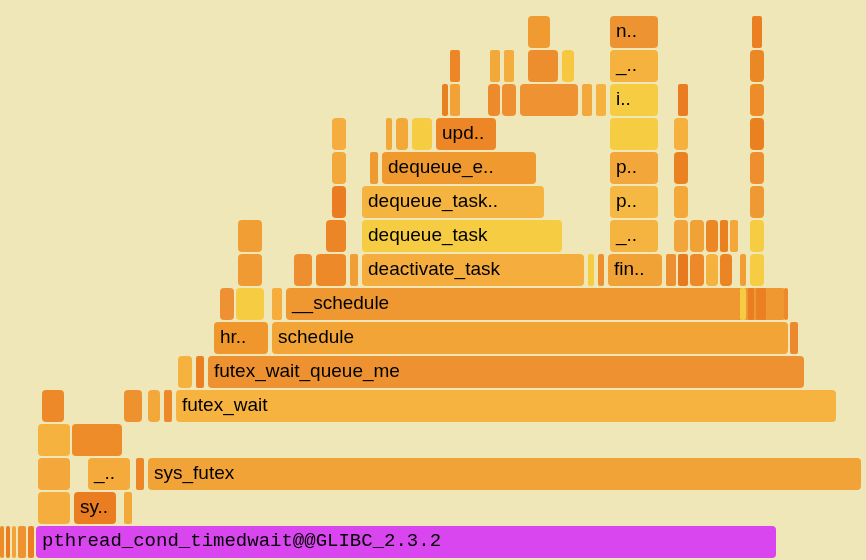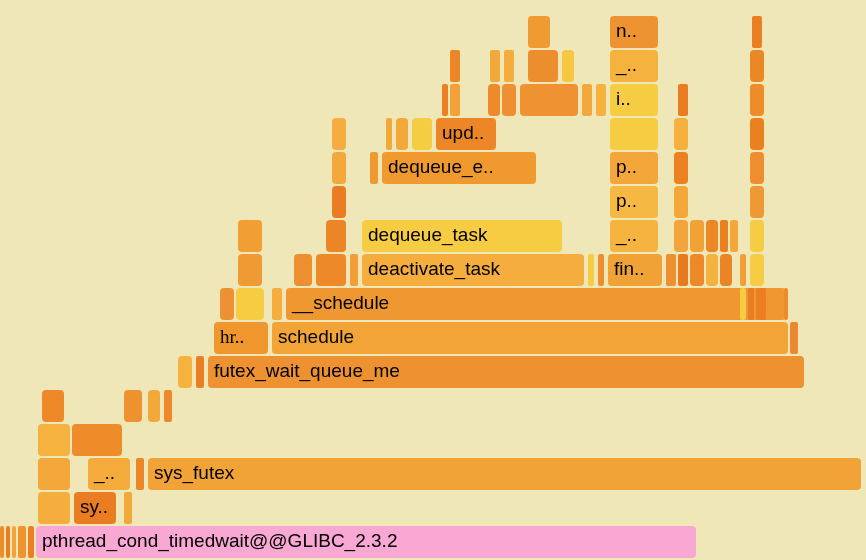--- a/index.html
+++ b/index.html
@@ -30,38 +30,39 @@
 </style>
 </head>
 <body>
 
 <div class="flame">
     <div class="frame" style="left: 0px; width: 4px; top: 526px; background: rgb(238, 140, 40); padding: 0px; border-radius: 2px;"><span></span></div>
     <div class="frame" style="left: 6px; width: 4px; top: 526px; background: rgb(233, 125, 31); padding: 0px; border-radius: 2px;"><span></span></div>
     <div class="frame" style="left: 12px; width: 4px; top: 526px; background: rgb(242, 164, 55); padding: 0px; border-radius: 2px;"><span></span></div>
     <div class="frame" style="left: 18px; width: 8px; top: 526px; background: rgb(239, 147, 48); padding: 0px; border-radius: 2px;"><span></span></div>
     <div class="frame" style="left: 28px; width: 6px; top: 526px; background: rgb(234, 128, 34); padding: 0px; border-radius: 2px;"><span></span></div>
-    <div class="frame" style="left: 36px; width: 660px; top: 526px; background: #f9a8d4;"><span>pthread_cond_timedwait@@GLIBC_2.3.2</span></div>
+    <div class="frame" style="left: 36px; width: 740px; top: 526px; background: #d946ef; font-family: Liberation Mono, monospace;"><span>pthread_cond_timedwait@@GLIBC_2.3.2</span></div>
     <div class="frame" style="left: 38px; width: 32px; top: 492px; background: rgb(245, 173, 62);"><span></span></div>
     <div class="frame" style="left: 74px; width: 42px; top: 492px; background: rgb(234, 125, 33);"><span>sy..</span></div>
     <div class="frame" style="left: 124px; width: 8px; top: 492px; background: rgb(243, 168, 58); padding: 0px; border-radius: 2px;"><span></span></div>
     <div class="frame" style="left: 38px; width: 32px; top: 458px; background: rgb(244, 167, 58);"><span></span></div>
     <div class="frame" style="left: 88px; width: 42px; top: 458px; background: rgb(244, 171, 60);"><span>_..</span></div>
     <div class="frame" style="left: 136px; width: 8px; top: 458px; background: rgb(236, 134, 38); padding: 0px; border-radius: 2px;"><span></span></div>
     <div class="frame" style="left: 148px; width: 713px; top: 458px; background: rgb(242, 163, 55);"><span>sys_futex</span></div>
     <div class="frame" style="left: 38px; width: 32px; top: 424px; background: rgb(246, 178, 63);"><span></span></div>
     <div class="frame" style="left: 72px; width: 50px; top: 424px; background: rgb(237, 140, 41);"><span></span></div>
     <div class="frame" style="left: 42px; width: 22px; top: 390px; background: rgb(237, 137, 40);"><span></span></div>
     <div class="frame" style="left: 124px; width: 18px; top: 390px; background: rgb(238, 146, 48);"><span></span></div>
     <div class="frame" style="left: 148px; width: 12px; top: 390px; background: rgb(243, 168, 58);"><span></span></div>
     <div class="frame" style="left: 164px; width: 8px; top: 390px; background: rgb(237, 137, 40); padding: 0px; border-radius: 2px;"><span></span></div>
+    <div class="frame" style="left: 176px; width: 660px; top: 390px; background: rgb(246, 179, 64);"><span>futex_wait</span></div>
     <div class="frame" style="left: 178px; width: 14px; top: 356px; background: rgb(246, 178, 63);"><span></span></div>
     <div class="frame" style="left: 196px; width: 8px; top: 356px; background: rgb(234, 128, 34); padding: 0px; border-radius: 2px;"><span></span></div>
     <div class="frame" style="left: 208px; width: 596px; top: 356px; background: rgb(238, 145, 48);"><span>futex_wait_queue_me</span></div>
-    <div class="frame" style="left: 214px; width: 54px; top: 322px; background: rgb(239, 151, 44); font-family: Liberation Serif, serif;"><span>hr..</span></div>
+    <div class="frame" style="left: 214px; width: 54px; top: 322px; background: rgb(239, 151, 44);"><span>hr..</span></div>
     <div class="frame" style="left: 272px; width: 516px; top: 322px; background: rgb(242, 164, 55);"><span>schedule</span></div>
     <div class="frame" style="left: 790px; width: 8px; top: 322px; background: rgb(236, 137, 46); padding: 0px; border-radius: 2px;"><span></span></div>
     <div class="frame" style="left: 220px; width: 14px; top: 288px; background: rgb(238, 144, 52);"><span></span></div>
     <div class="frame" style="left: 236px; width: 28px; top: 288px; background: rgb(246, 205, 66);"><span></span></div>
     <div class="frame" style="left: 272px; width: 10px; top: 288px; background: rgb(245, 173, 62); padding: 0px; border-radius: 2px;"><span></span></div>
     <div class="frame" style="left: 286px; width: 500px; top: 288px; background: rgb(239, 151, 49);"><span>__schedule</span></div>
     <div class="frame" style="left: 740px; width: 6px; top: 288px; background: rgb(246, 205, 66); padding: 0px; border-radius: 2px;"><span></span></div>
     <div class="frame" style="left: 748px; width: 6px; top: 288px; background: rgb(234, 125, 33); padding: 0px; border-radius: 2px;"><span></span></div>
     <div class="frame" style="left: 756px; width: 10px; top: 288px; background: rgb(234, 128, 34); padding: 0px; border-radius: 2px;"><span></span></div>
     <div class="frame" style="left: 784px; width: 4px; top: 288px; background: rgb(237, 138, 41); padding: 0px; border-radius: 2px;"><span></span></div>
@@ -84,20 +85,21 @@
     <div class="frame" style="left: 326px; width: 20px; top: 220px; background: rgb(236, 133, 38);"><span></span></div>
     <div class="frame" style="left: 362px; width: 200px; top: 220px; background: rgb(246, 205, 66);"><span>dequeue_task</span></div>
     <div class="frame" style="left: 610px; width: 48px; top: 220px; background: rgb(245, 179, 64);"><span>_..</span></div>
     <div class="frame" style="left: 674px; width: 14px; top: 220px; background: rgb(242, 165, 60);"><span></span></div>
     <div class="frame" style="left: 690px; width: 14px; top: 220px; background: rgb(241, 162, 54);"><span></span></div>
     <div class="frame" style="left: 706px; width: 12px; top: 220px; background: rgb(236, 135, 38);"><span></span></div>
     <div class="frame" style="left: 720px; width: 8px; top: 220px; background: rgb(234, 129, 32); padding: 0px; border-radius: 2px;"><span></span></div>
     <div class="frame" style="left: 730px; width: 8px; top: 220px; background: rgb(244, 168, 58); padding: 0px; border-radius: 2px;"><span></span></div>
     <div class="frame" style="left: 750px; width: 14px; top: 220px; background: rgb(246, 205, 66);"><span></span></div>
     <div class="frame" style="left: 332px; width: 14px; top: 186px; background: rgb(234, 125, 33);"><span></span></div>
+    <div class="frame" style="left: 362px; width: 182px; top: 186px; background: rgb(245, 179, 64);"><span>dequeue_task..</span></div>
     <div class="frame" style="left: 610px; width: 48px; top: 186px; background: rgb(245, 184, 66);"><span>p..</span></div>
     <div class="frame" style="left: 674px; width: 14px; top: 186px; background: rgb(244, 168, 58);"><span></span></div>
     <div class="frame" style="left: 750px; width: 14px; top: 186px; background: rgb(239, 153, 52);"><span></span></div>
     <div class="frame" style="left: 332px; width: 14px; top: 152px; background: rgb(242, 168, 58);"><span></span></div>
     <div class="frame" style="left: 370px; width: 8px; top: 152px; background: rgb(239, 153, 49); padding: 0px; border-radius: 2px;"><span></span></div>
     <div class="frame" style="left: 382px; width: 154px; top: 152px; background: rgb(240, 153, 47);"><span>dequeue_e..</span></div>
     <div class="frame" style="left: 610px; width: 48px; top: 152px; background: rgb(243, 167, 58);"><span>p..</span></div>
     <div class="frame" style="left: 674px; width: 14px; top: 152px; background: rgb(234, 130, 34);"><span></span></div>
     <div class="frame" style="left: 750px; width: 14px; top: 152px; background: rgb(238, 142, 46);"><span></span></div>
     <div class="frame" style="left: 332px; width: 14px; top: 118px; background: rgb(245, 173, 64);"><span></span></div>

